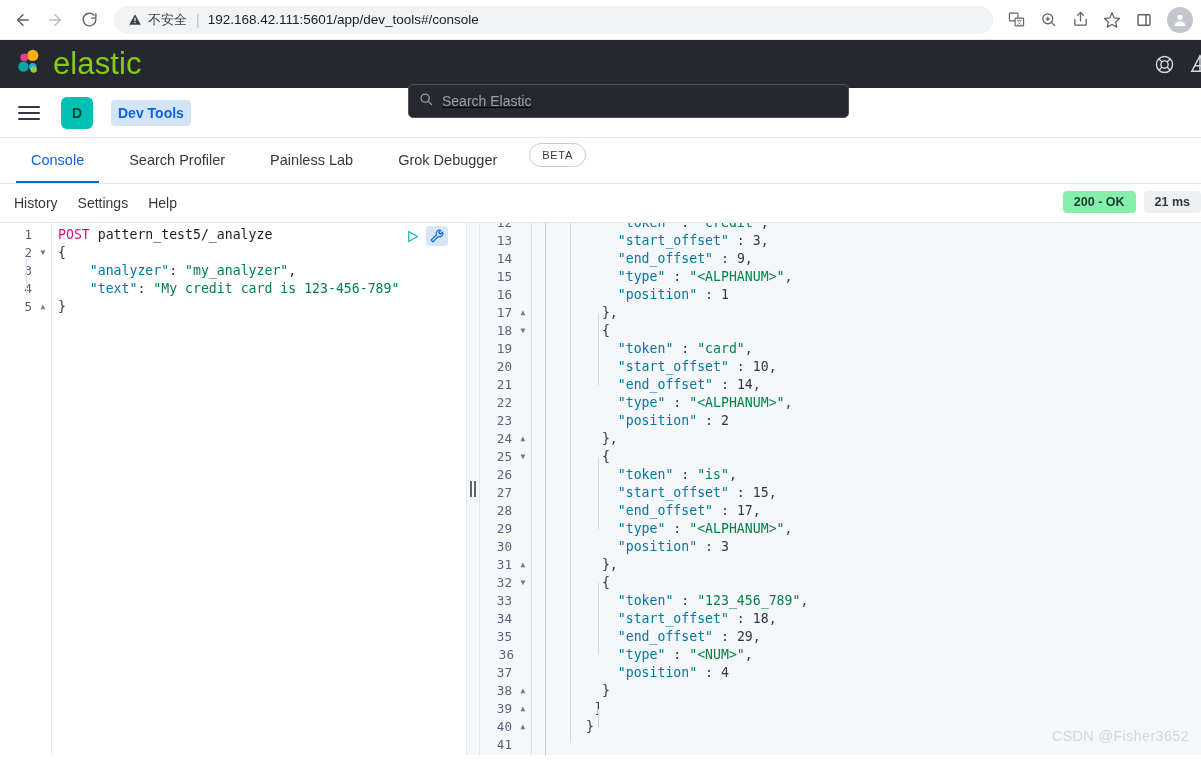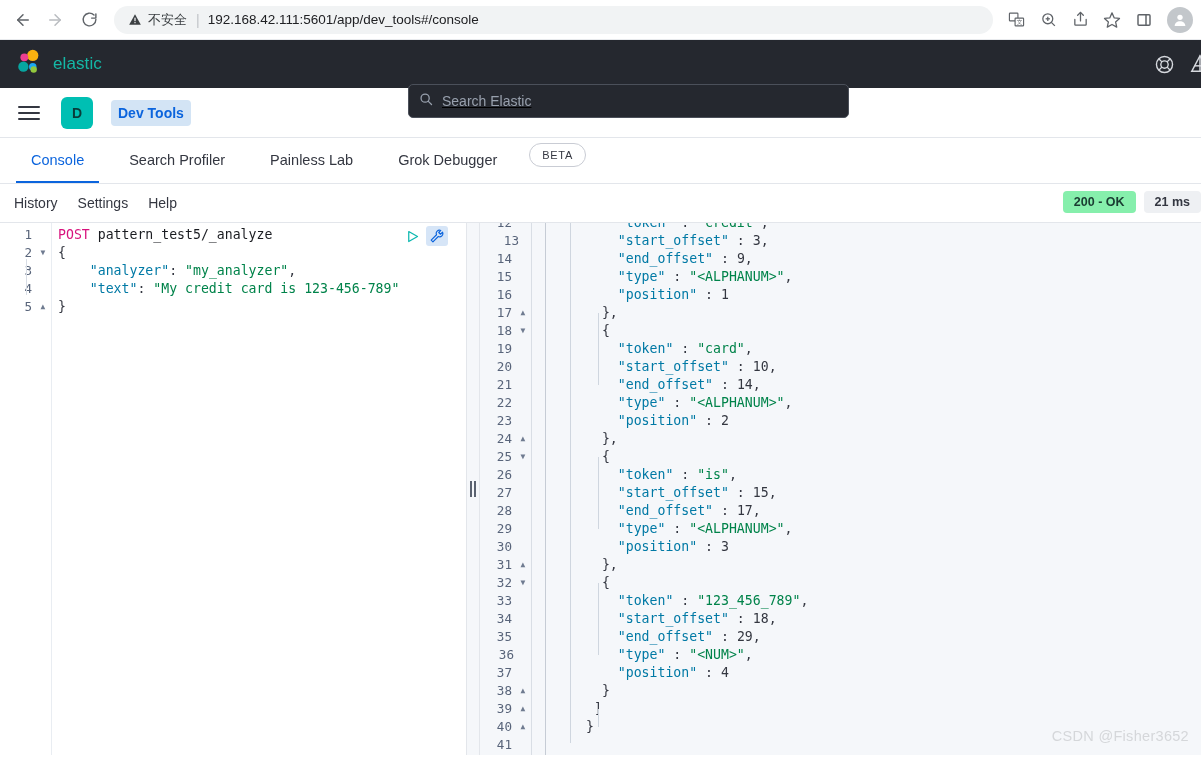--- a/index.html
+++ b/index.html
@@ -69,21 +69,21 @@
     height: 48px; width: 1201px;
     background: #25282f;
     display: flex; align-items: center;
     position: relative;
   }
   #elastic-logo-wrap {
     display: flex; align-items: center;
     margin-left: 14px;
   }
   #elastic-wordmark {
-    color: #14b8a6; font-size: 17px;
+    color: #84cc16; font-size: 31px;
     margin-left: 9px; letter-spacing: .1px;
   }
   #global-search {
     position: absolute; left: 408px; top: 44px;
     width: 441px; height: 34px;
     border: 1px solid #4b505a; border-radius: 5px;
     background: #25282f;
     display: flex; align-items: center;
     padding: 0 10px;
     text-decoration: underline;
@@ -499,21 +499,21 @@
   <div id="pane-divider">
     <div id="drag-handle">
       <span></span>
         <span></span>
     </div>
   </div>
 
   <div id="response-pane">
     <div id="response-gutter">
         <div class="gutter-line" style="top: -9px; position: absolute; left: 0px; width: 38px;">12</div>
-        <div class="gutter-line" style="top: 9px; position: absolute; left: 7px; width: 38px;">13</div>
+        <div class="gutter-line" style="top: 9px; position: absolute; left: 0px; width: 38px;">13</div>
         <div class="gutter-line" style="top: 27px; position: absolute; left: 0px; width: 38px;">14</div>
         <div class="gutter-line" style="top: 45px; position: absolute; left: 0px; width: 38px;">15</div>
         <div class="gutter-line" style="top: 63px; position: absolute; left: 0px; width: 38px;">16</div>
         <div class="gutter-line" style="top: 81px; position: absolute; left: 0px; width: 38px;">17<span class="fold-marker">▲</span></div>
         <div class="gutter-line" style="top: 99px; position: absolute; left: 0px; width: 38px;">18<span class="fold-marker">▼</span></div>
         <div class="gutter-line" style="top: 117px; position: absolute; left: 0px; width: 38px;">19</div>
         <div class="gutter-line" style="top: 135px; position: absolute; left: 0px; width: 38px;">20</div>
         <div class="gutter-line" style="top: 153px; position: absolute; left: 0px; width: 38px;">21</div>
         <div class="gutter-line" style="top: 171px; position: absolute; left: 0px; width: 38px;">22</div>
         <div class="gutter-line" style="top: 189px; position: absolute; left: 0px; width: 38px;">23</div>

